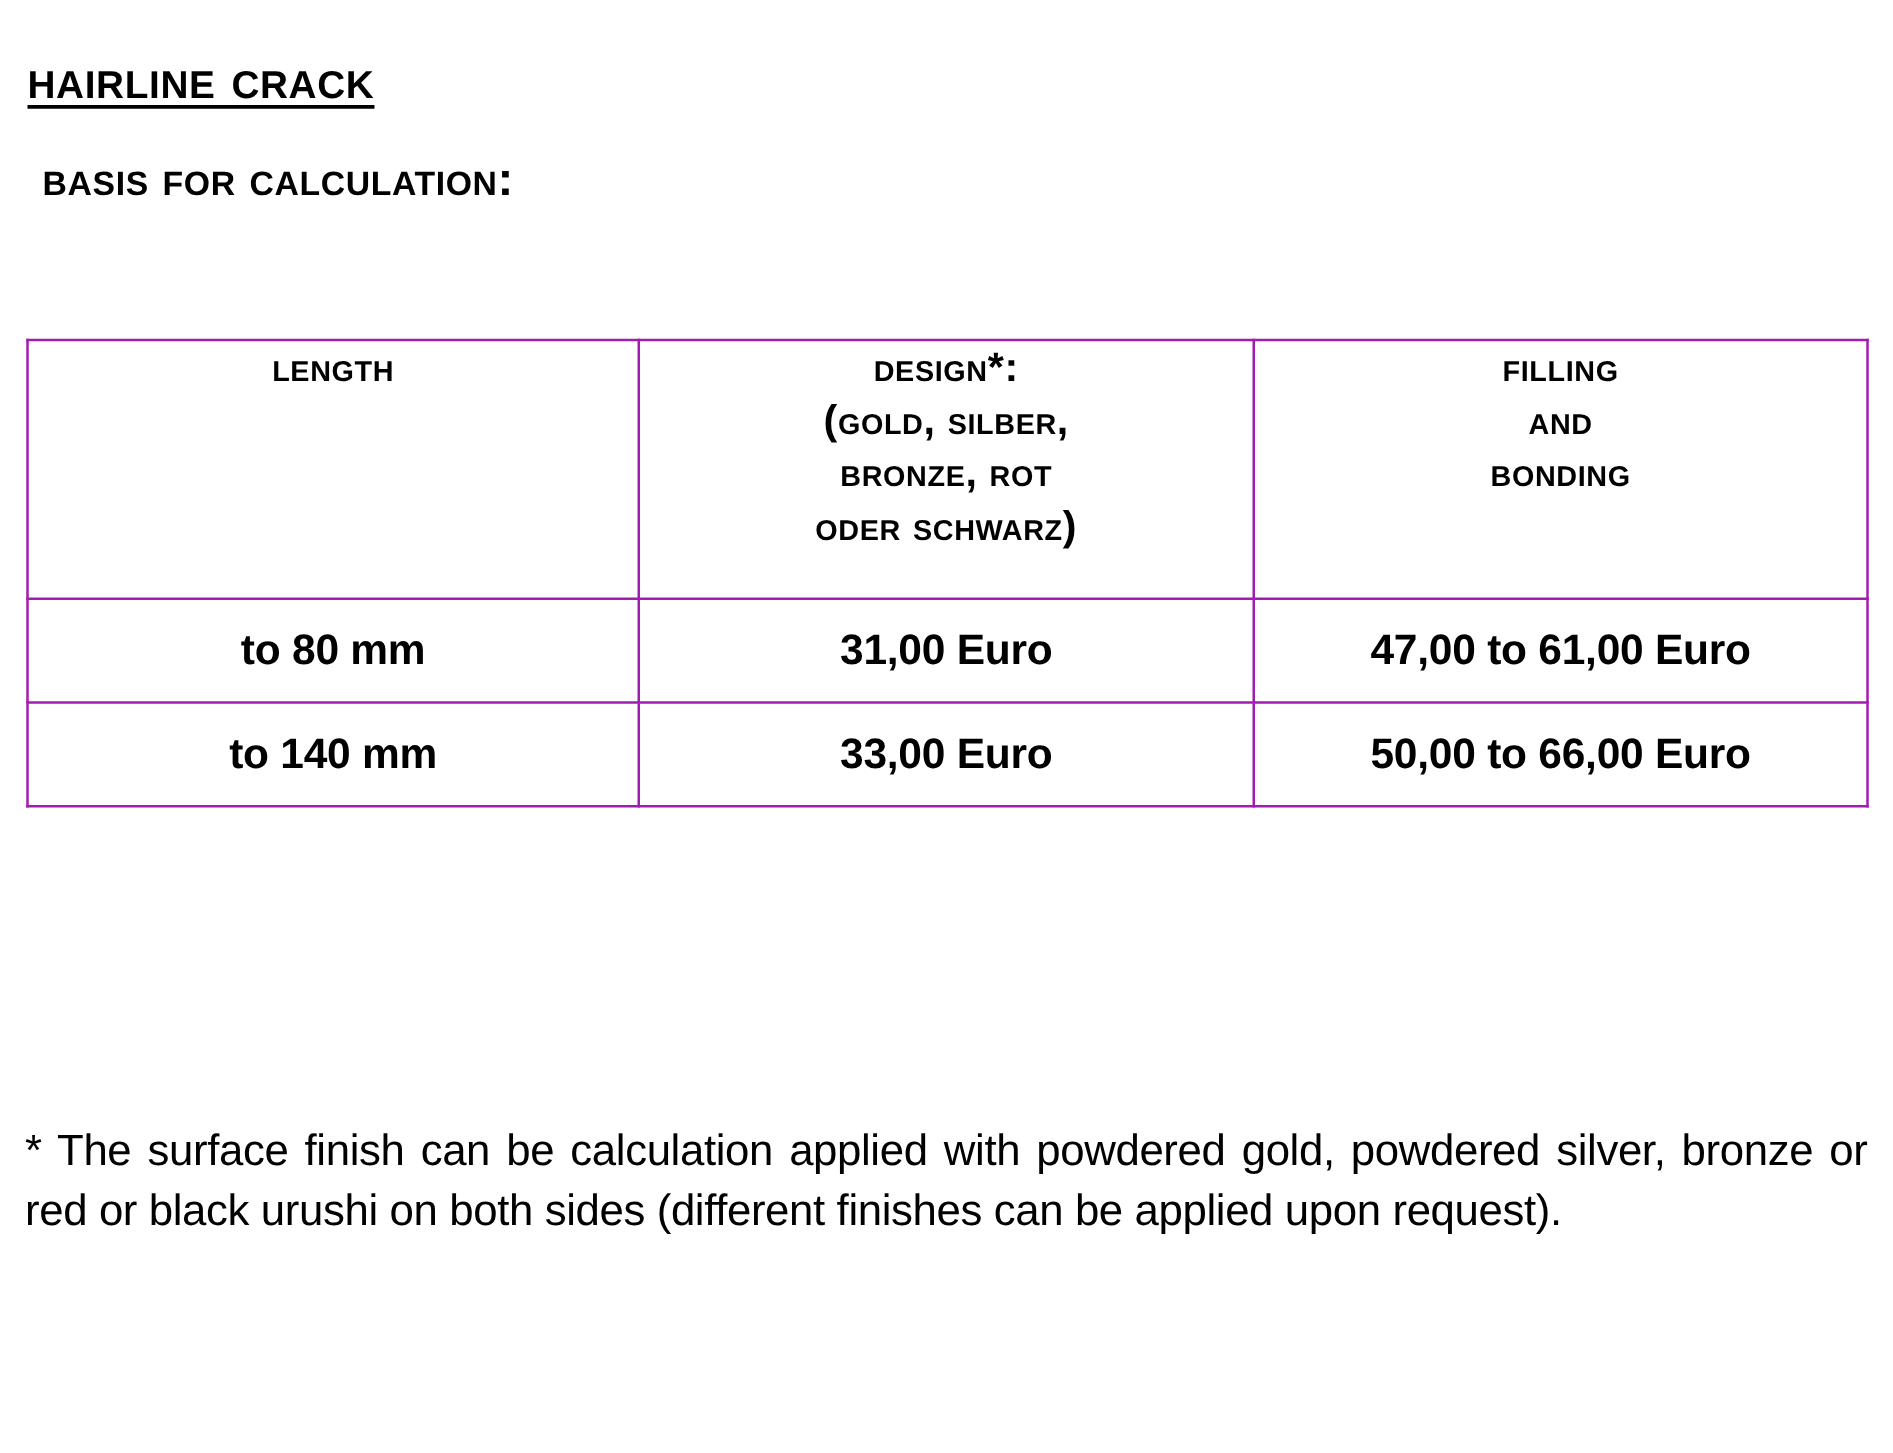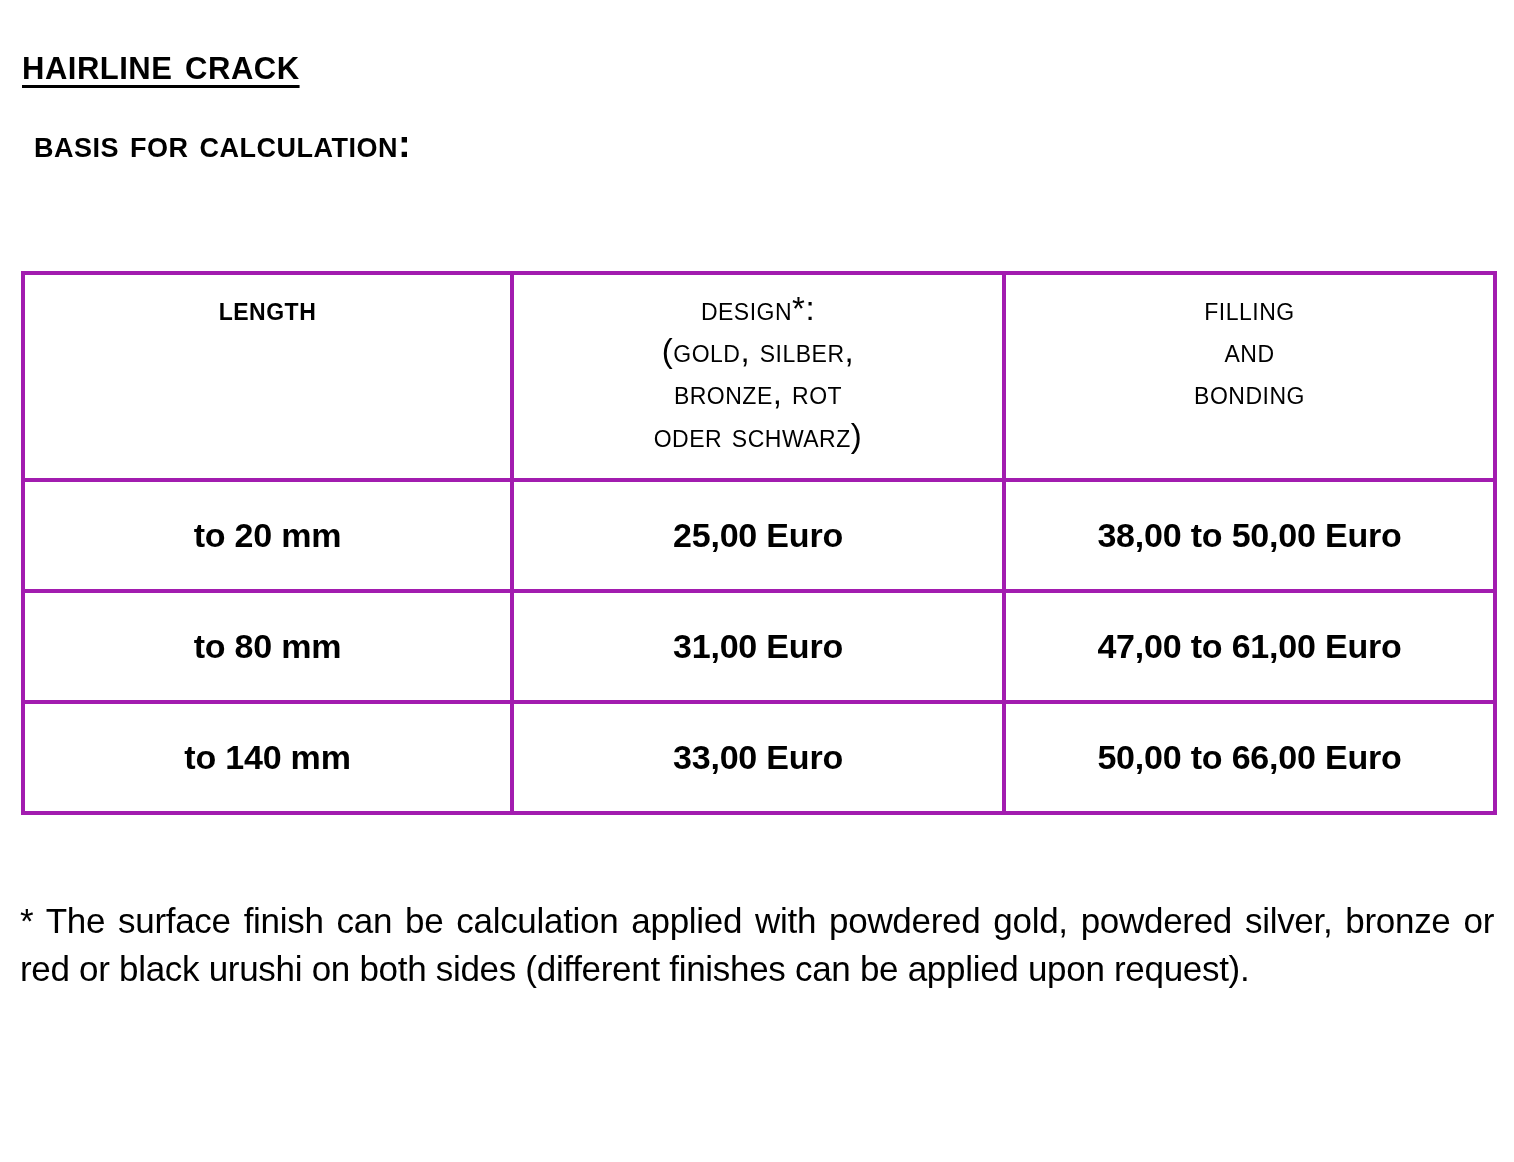--- a/index.html
+++ b/index.html
@@ -71,38 +71,38 @@
   .price-table {
     position: absolute;
     left: 21px;
     top: 271px;
     width: 1472px;
     border-collapse: collapse;
     table-layout: fixed;
   }
   .price-table th,
   .price-table td {
-    border: 4px solid #a21caf;
+    border: 2px solid #a21caf;
     text-align: center;
-    padding: 13px;
+    padding: 0;
   }
   .col-length  { width: 489px; }
   .col-design  { width: 492px; }
   .col-filling { width: 491px; }
 
   thead th {
     height: 207px;
     vertical-align: top;
     padding-top: 24px;
     box-sizing: border-box;
   }
   .th-text {
     font-size: 33px;
     line-height: 1.28;
-    font-weight: normal;
+    font-weight: bold;
   }
   .th-text.bold {
     font-weight: bold;
   }
 
   tbody td {
     height: 81px;
     vertical-align: middle;
     font-size: 34px;
     font-weight: bold;
@@ -153,25 +153,20 @@
         </th>
         <th>
           <div class="th-text smallcaps">Filling</div>
           <div class="th-text smallcaps">and</div>
           <div class="th-text smallcaps">bonding</div>
         </th>
       </tr>
     </thead>
     <tbody>
       <tr>
-        <td>to 20 mm</td>
-        <td>25,00 Euro</td>
-        <td>38,00 to 50,00 Euro</td>
-      </tr>
-      <tr>
         <td>to 80 mm</td>
         <td>31,00 Euro</td>
         <td>47,00 to 61,00 Euro</td>
       </tr>
       <tr>
         <td>to 140 mm</td>
         <td>33,00 Euro</td>
         <td>50,00 to 66,00 Euro</td>
       </tr>
     </tbody>

